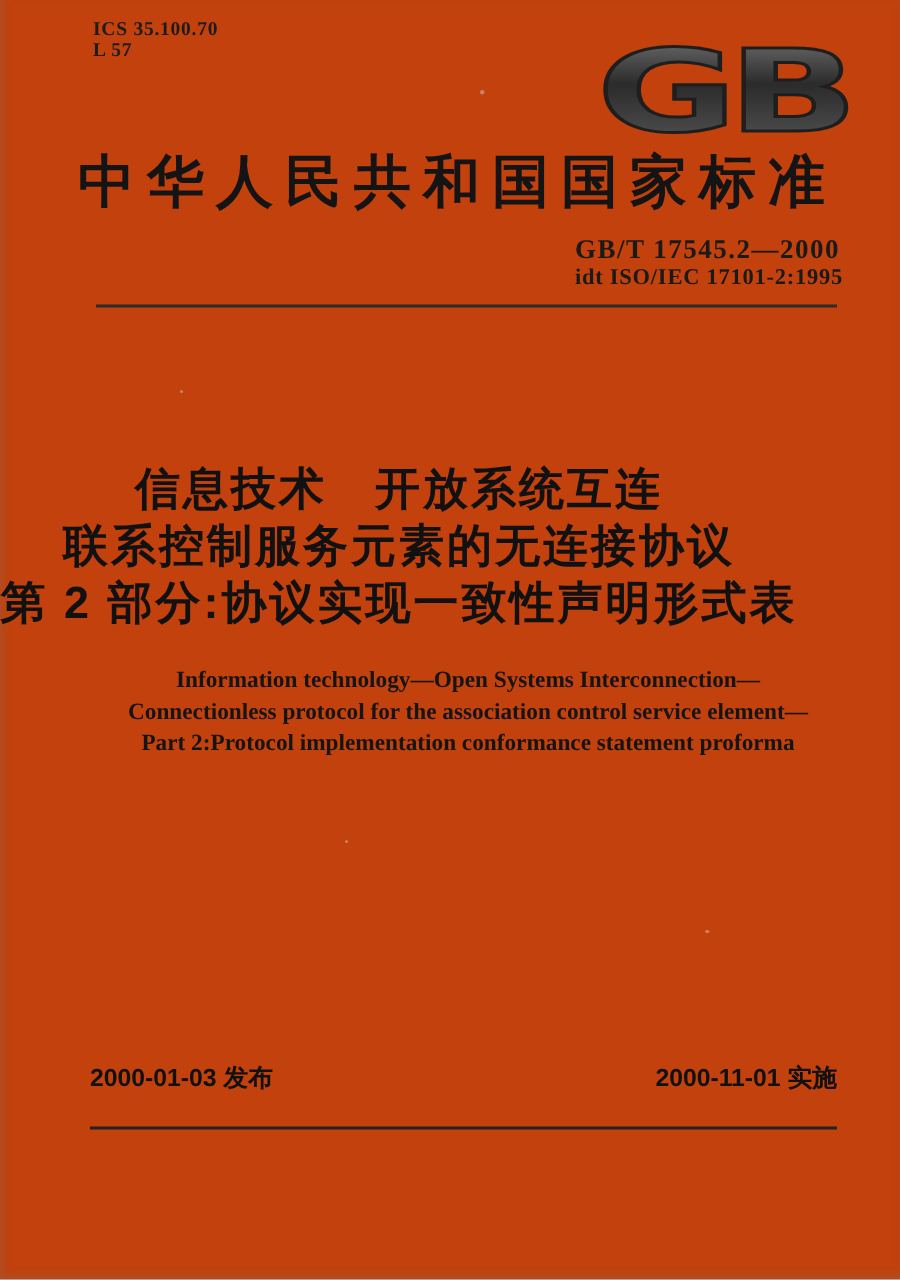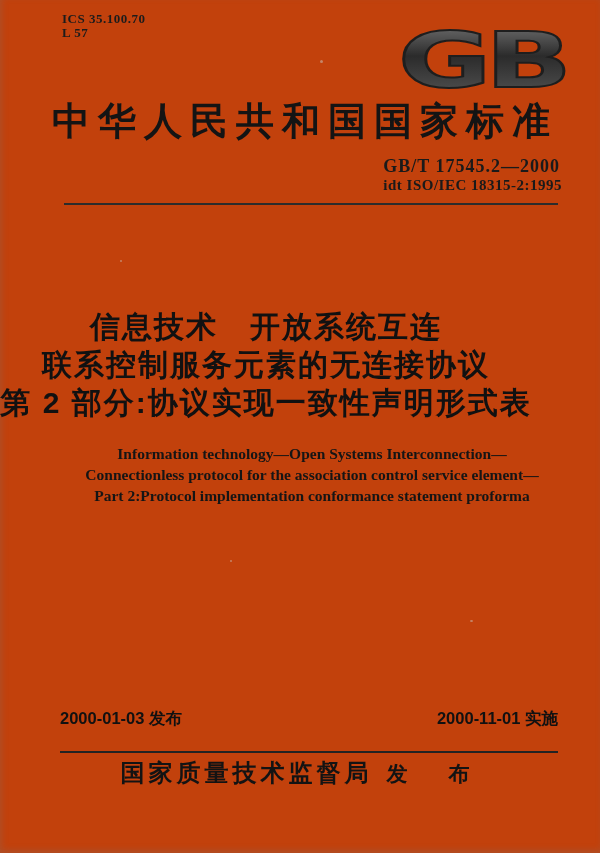--- a/index.html
+++ b/index.html
@@ -155,21 +155,21 @@
         <stop offset="1" stop-color="#595959"></stop>
       </linearGradient>
     </defs>
     <text x="90" y="67" text-anchor="middle" font-family="'DejaVu Sans', sans-serif" font-size="76" font-weight="bold" fill="url(#gbGrad)" stroke="#1e1e1e" stroke-width="2" letter-spacing="-4" textLength="168" lengthAdjust="spacingAndGlyphs">GB</text>
   </svg>
 
   <div class="header-cn">中华人民共和国国家标准</div>
 
   <div class="std-block">
     <div class="std-number">GB/T 17545.2—2000</div>
-    <div class="std-idt">idt ISO/IEC 18315-2:1995</div>
+    <div class="std-idt">idt ISO/IEC 17101-2:1995</div>
   </div>
 
   <div class="rule-top"></div>
 
   <div class="title-cn">
     <div>信息技术　开放系统互连</div>
     <div>联系控制服务元素的无连接协议</div>
     <div>第 2 部分:协议实现一致性声明形式表</div>
   </div>
 
@@ -177,22 +177,19 @@
     <div>Information technology—Open Systems Interconnection—</div>
     <div>Connectionless protocol for the association control service element—</div>
     <div>Part 2:Protocol implementation conformance statement proforma</div>
   </div>
 
   <div class="date-row">
     <span>2000-01-03 发布</span>
     <span>2000-11-01 实施</span>
   </div>
 
-  <div class="publisher-row">
-    <span class="publisher-name">国家质量技术监督局</span><span class="publisher-suffix">发　布</span>
-  </div>
 
   <div class="speck" style="left:320px; top:60px; width:3px; height:3px;"></div>
   <div class="speck" style="left:120px; top:260px; width:2px; height:2px;"></div>
   <div class="speck" style="left:470px; top:620px; width:3px; height:2px;"></div>
   <div class="speck" style="left:230px; top:560px; width:2px; height:2px;"></div>
 
 </div>
 
 </body></html>

